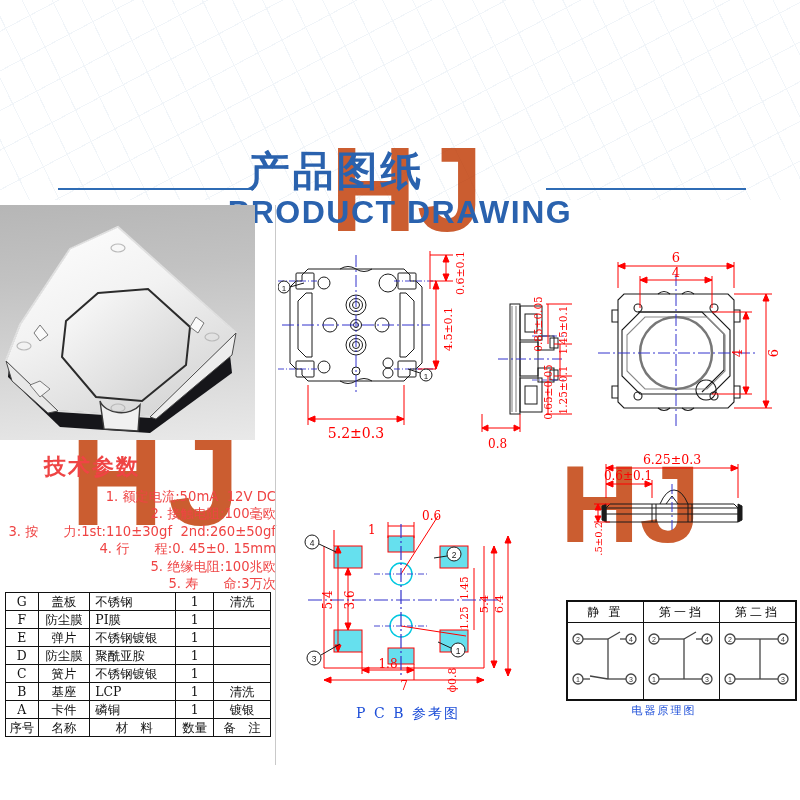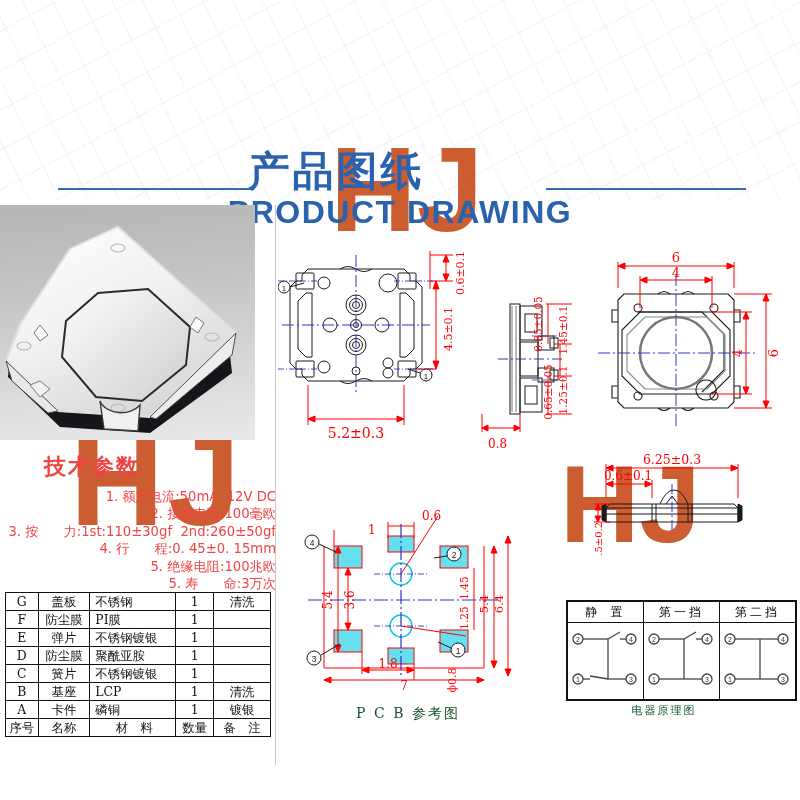--- a/index.html
+++ b/index.html
@@ -54,30 +54,30 @@
     font-family:"DejaVu Serif",serif;font-size:12.4px;color:#111;}
   .bom td{border:1px solid #111;height:17px;text-align:center;padding:0 2px;line-height:15px;}
   .bom .c0{width:30px;}
   .bom .c1{width:52px;}
   .bom .c2{width:86px;text-align:left;padding-left:5px;}
   .bom .c3{width:36px;}
   .bom .c4{width:56px;}
 
   
   .dwg{position:absolute;}
-  .cap{position:absolute;font-family:"DejaVu Serif",serif;font-size:14px;color:#14532d;
+  .cap{position:absolute;font-family:"DejaVu Serif",serif;font-size:14px;color:#1d4ed8;
     text-align:center;letter-spacing:2px;}
 
   .divider{position:absolute;left:275px;top:205px;width:1px;height:560px;background:#c9c9c9;}
 
   
   .circ{position:absolute;left:566px;top:600px;width:225px;height:95px;
     border:2px solid #111;border-collapse:collapse;}
   .circ td{border:1px solid #111;vertical-align:top;padding:0;width:33.33%;}
-  .circ .hd{height:20px;text-align:center;font-family:Liberation Mono, monospace;
+  .circ .hd{height:20px;text-align:center;font-family:Liberation Serif, serif;
     font-size:12px;letter-spacing:3px;vertical-align:middle;}
 </style>
 </head>
 <body>
 
 <div class="page">
 
   <div class="texture"></div>
 
   <div class="wm wm1">HJ</div>

